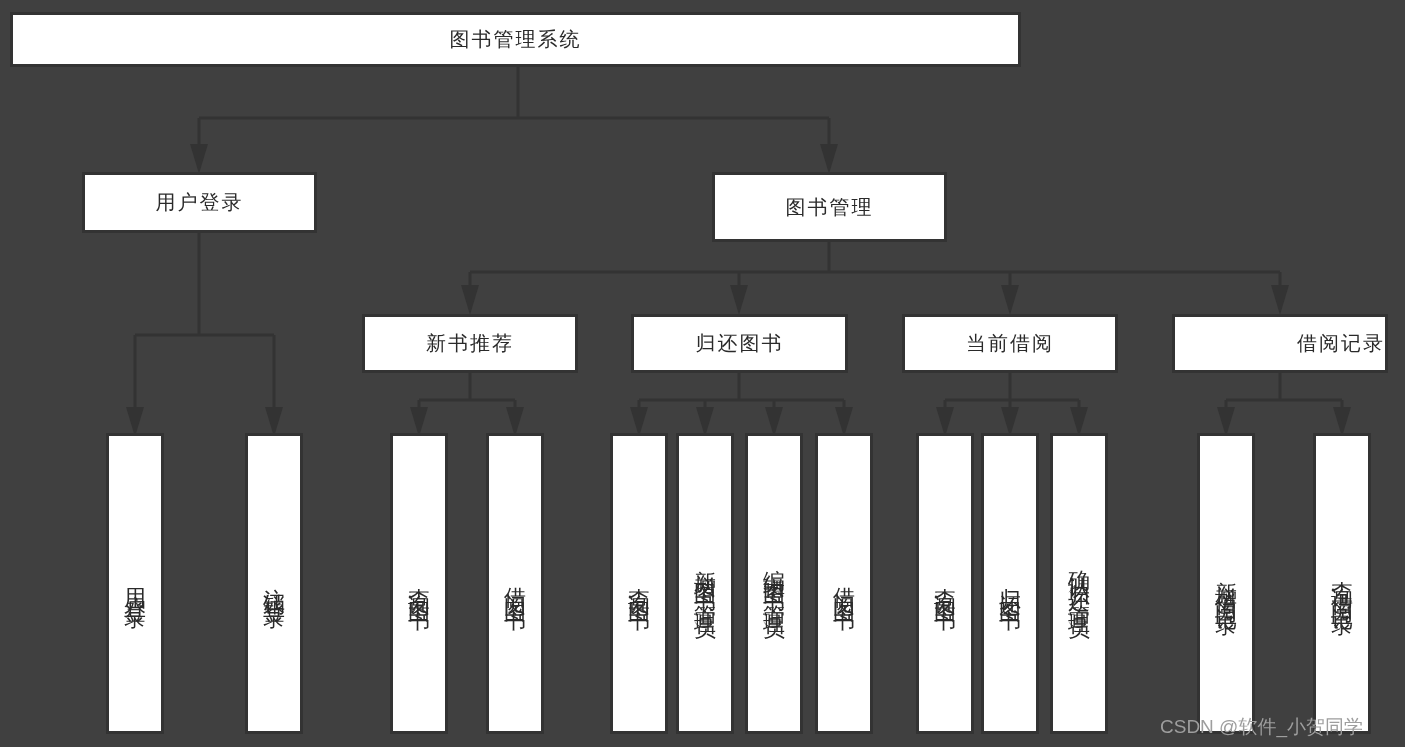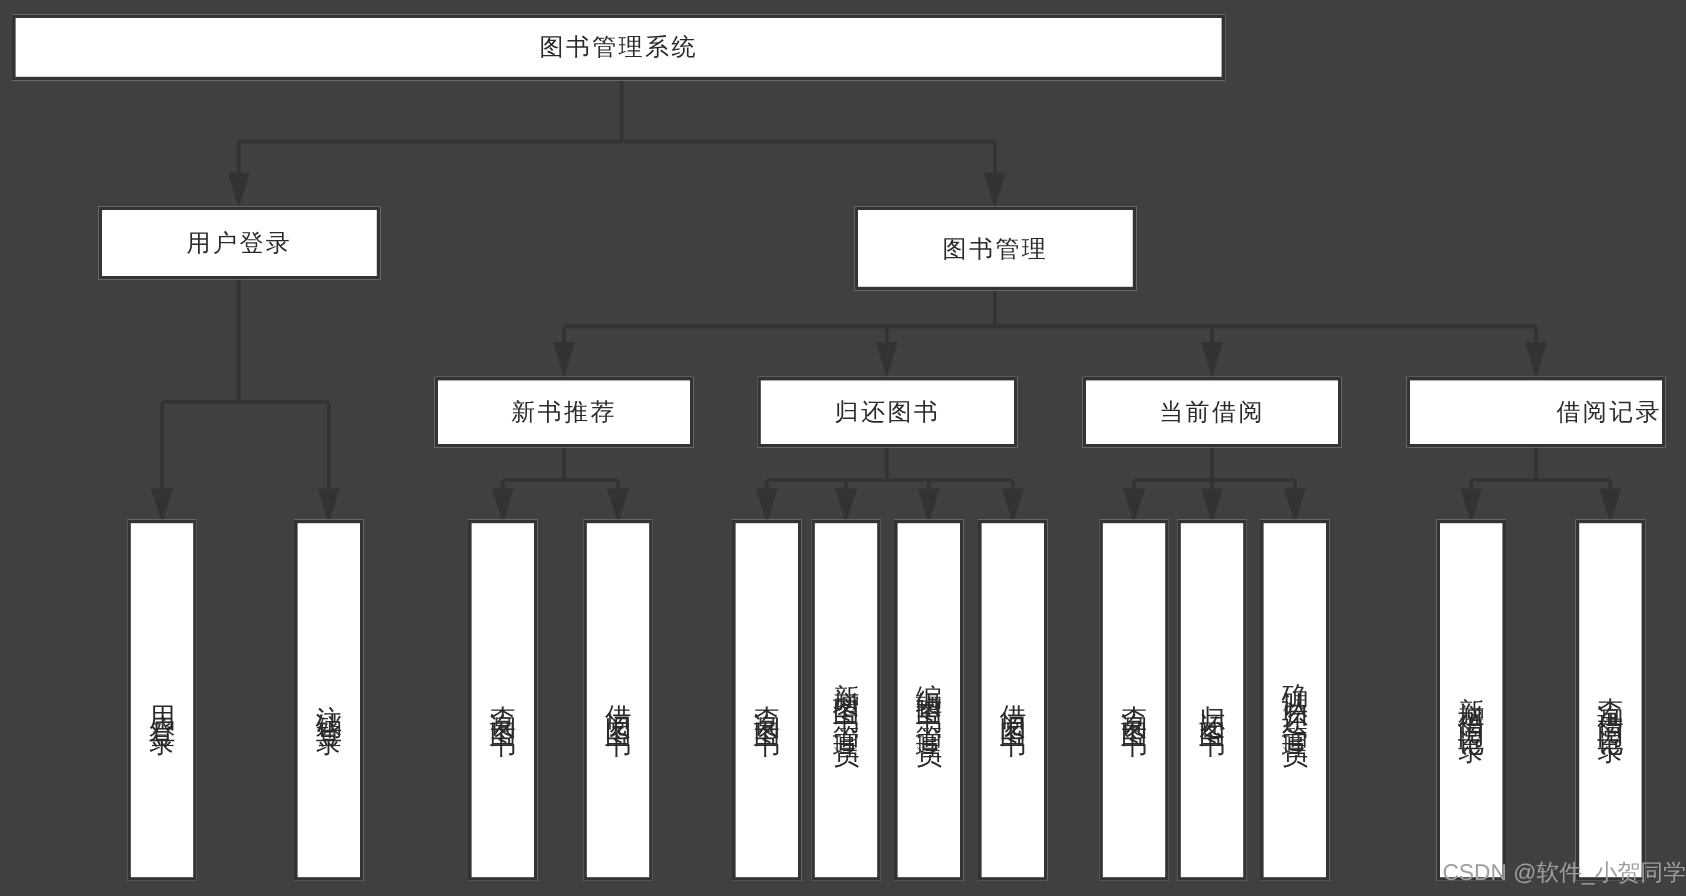--- a/index.html
+++ b/index.html
@@ -64,21 +64,21 @@
   .leaf-5  { left: 676px; }
   .leaf-6  { left: 745px; }
   .leaf-7  { left: 815px; }
   .leaf-8  { left: 916px; }
   .leaf-9  { left: 981px; }
   .leaf-10 { left: 1050px; }
   .leaf-11 { left: 1197px; }
   .leaf-12 { left: 1313px; }
   .watermark {
     position: absolute;
-    left: 1202px;
+    left: 1160px;
     top: 714px;
     font-size: 19px;
     color: #9e9e9e;
     white-space: nowrap;
     z-index: 5;
   }
 </style>
 </head>
 <body>
 

